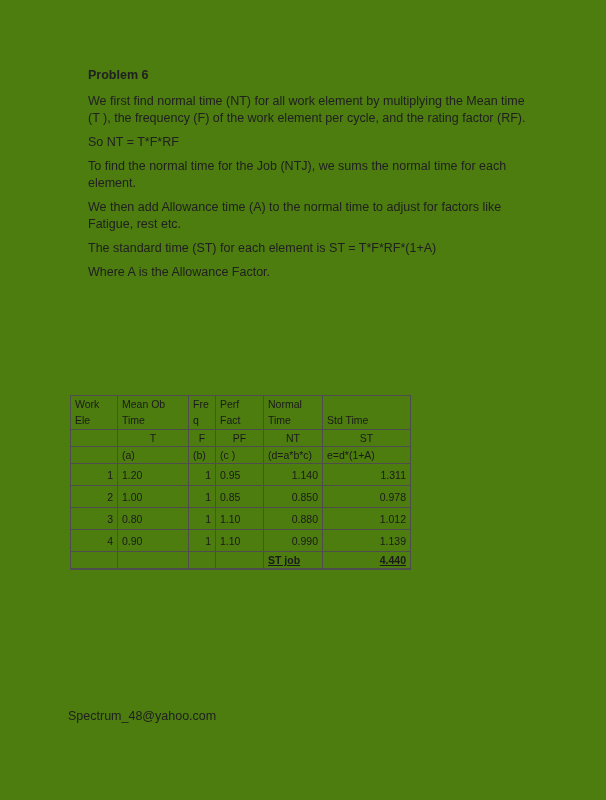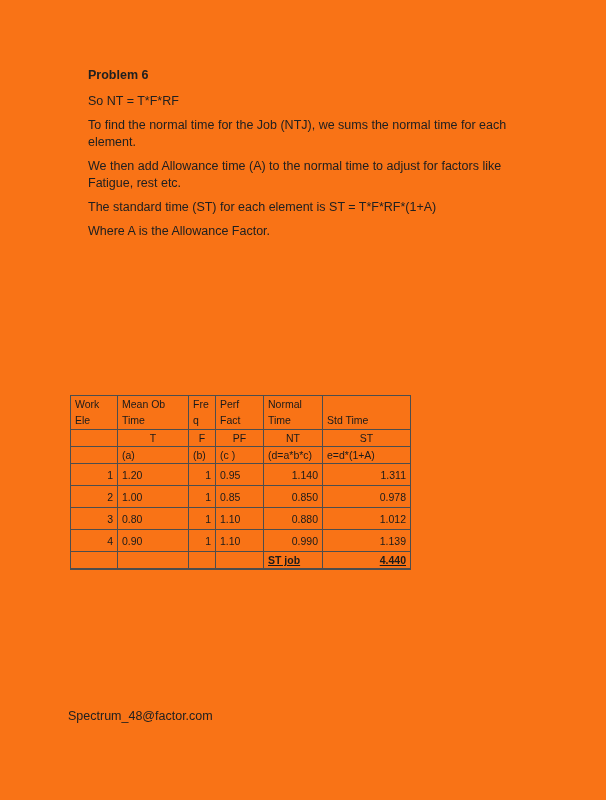--- a/index.html
+++ b/index.html
@@ -4,21 +4,21 @@
 <style>
   html, body { margin: 0; padding: 0; }
   body {
     width: 606px; height: 800px;
     background: #ffffff;
     font-family: "Liberation Sans", sans-serif;
     color: #202020;
     position: relative;
     overflow: hidden;
   }
-  .page { position: absolute; inset: 0; background: #f97316; }
+  .page { position: absolute; inset: 0; background: #4d7c0f; }
 
   .content {
     position: absolute;
     left: 88px; top: 67px; width: 452px;
     font-size: 12.5px; line-height: 17px;
   }
   .doc-title {
     font-size: 12.5px; font-weight: bold;
     line-height: 17px; margin: 0 0 9px 0;
   }
@@ -58,20 +58,22 @@
     font-size: 12.5px; line-height: 17px;
   }
 </style>
 </head>
 <body>
 
 <div class="page">
 
   <div class="content">
     <h1 class="doc-title">Problem 6</h1>
+    <p class="para">We first find normal time (NT) for all work element by multiplying the Mean time
+(T ), the frequency (F) of the work element per cycle, and the rating factor (RF).</p>
     <p class="para">So NT = T*F*RF</p>
     <p class="para">To find the normal time for the Job (NTJ), we sums the normal time for each
 element.</p>
     <p class="para">We then add Allowance time (A) to the normal time to adjust for factors like
 Fatigue, rest etc.</p>
     <p class="para">The standard time (ST) for each element is ST = T*F*RF*(1+A)</p>
     <p class="para">Where A is the Allowance Factor.</p>
   </div>
 
   <table class="doc-table">
@@ -149,15 +151,15 @@
         <td class="al"></td>
         <td class="al"></td>
         <td class="al"></td>
         <td class="al"></td>
         <td class="al">ST job</td>
         <td class="ar">4.440</td>
       </tr>
     </tbody>
   </table>
 
-  <div class="footer">Spectrum_48@factor.com</div>
+  <div class="footer">Spectrum_48@yahoo.com</div>
 
 </div>
 
 </body></html>

